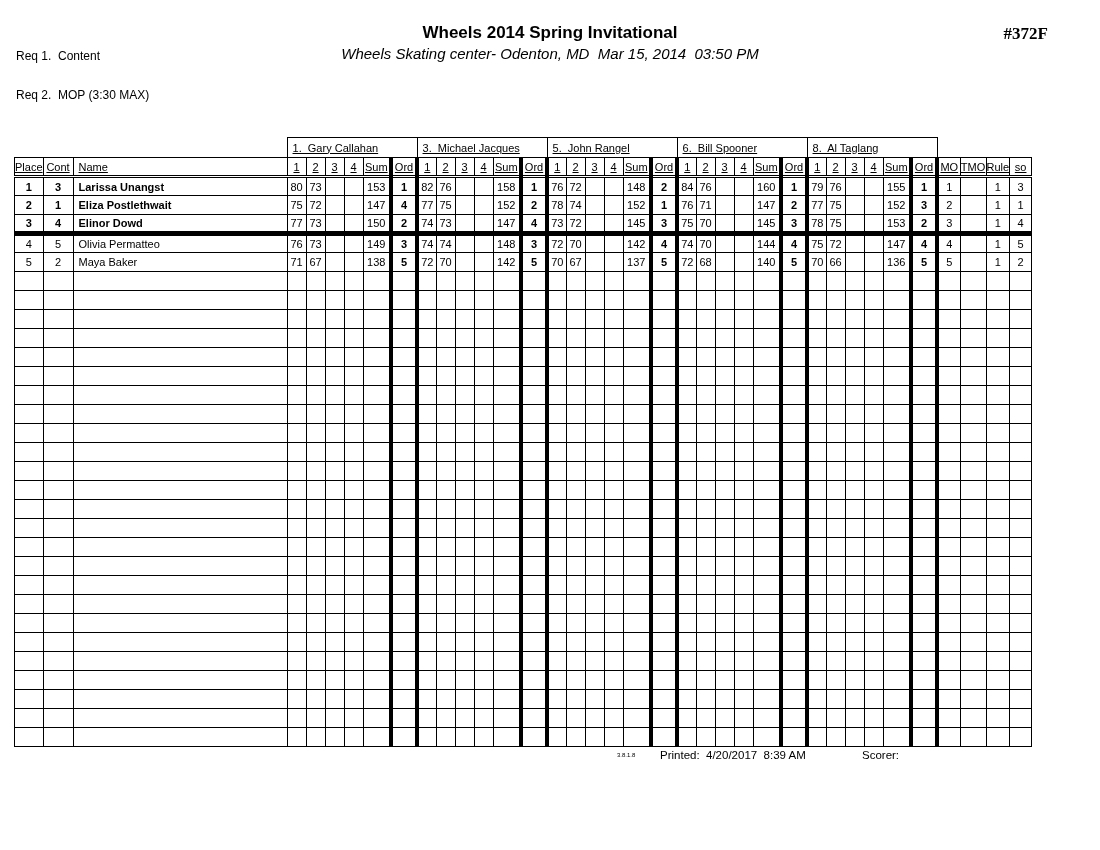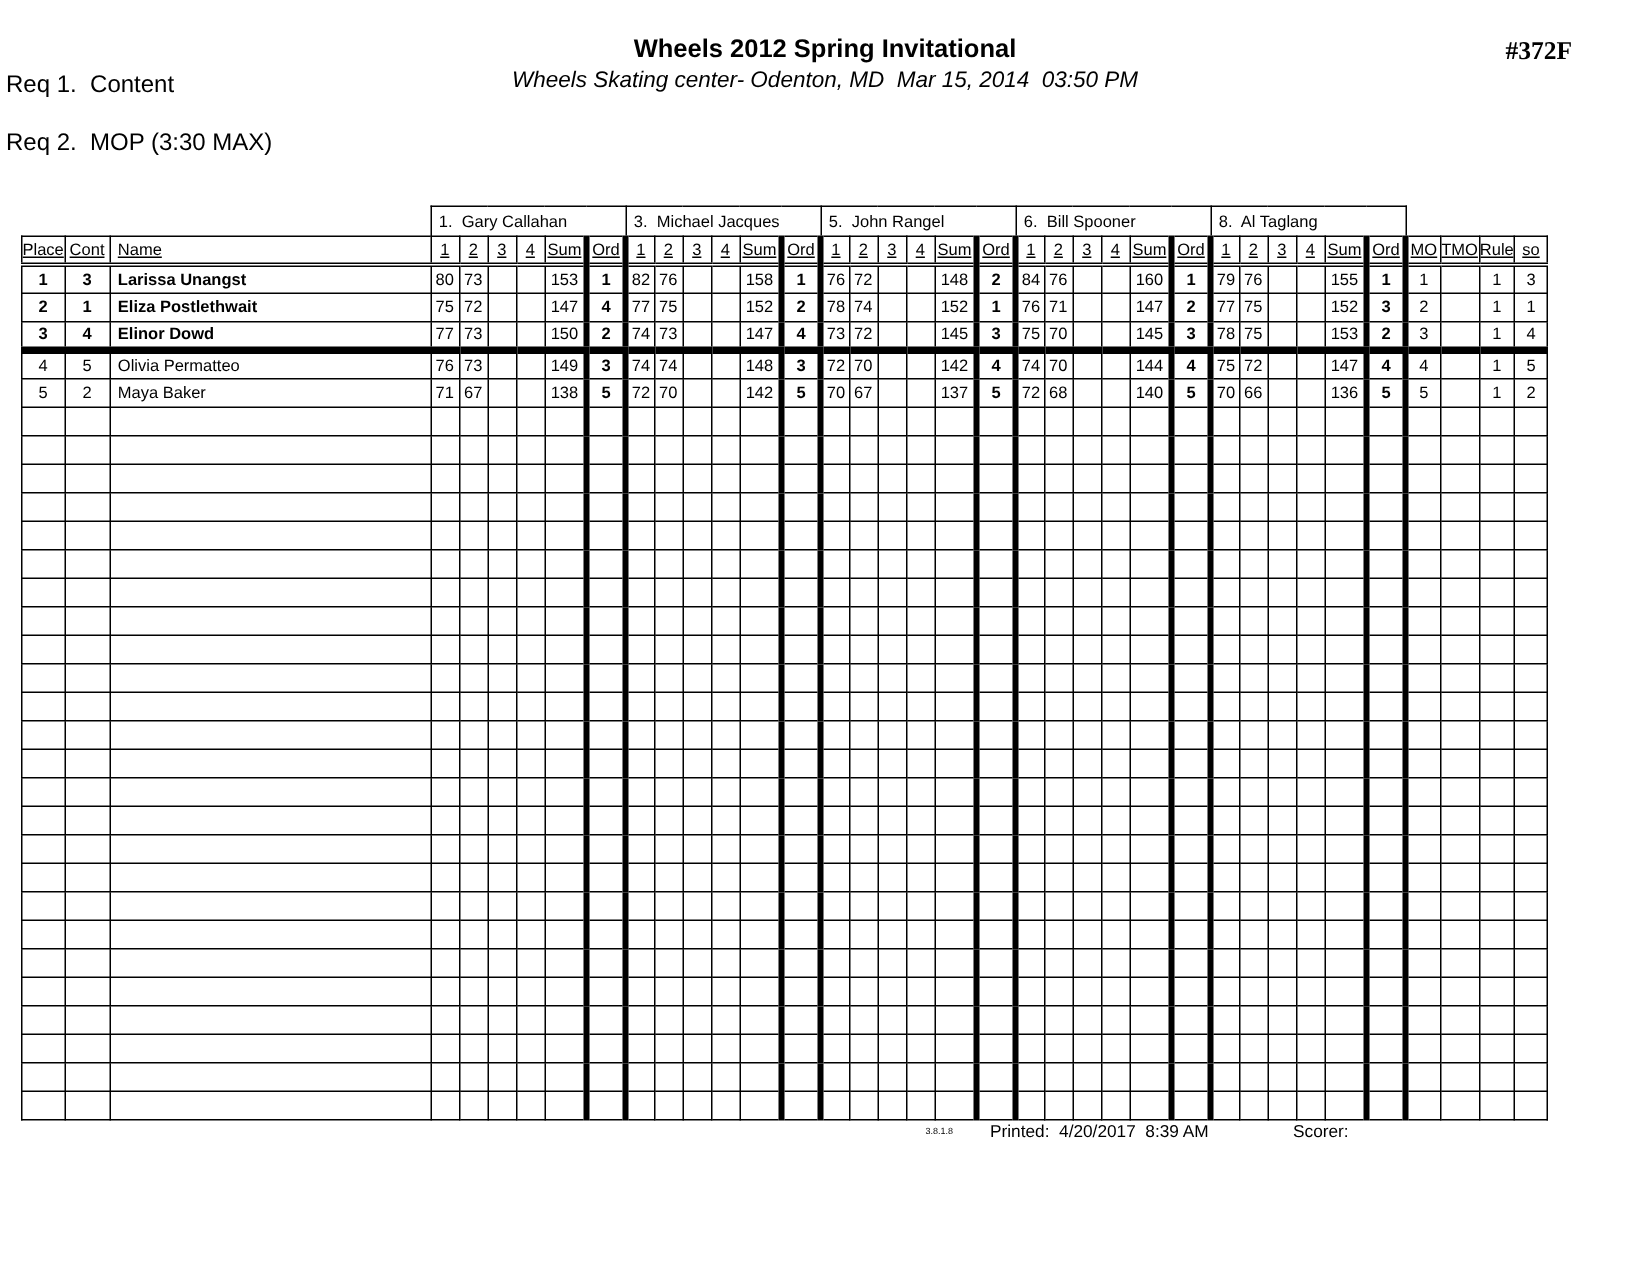--- a/index.html
+++ b/index.html
@@ -2,36 +2,36 @@
 <html><head>
 <meta charset="utf-8">
 <style>
   * { margin:0; padding:0; box-sizing:border-box; }
   html,body { width:1100px; height:850px; }
   body {
     background:#ffffff; color:#000;
     font-family:"Liberation Sans", sans-serif;
     position:relative; overflow:hidden;
   }
-  .req-block { position:absolute; left:4px; top:24px; font-size:16px; line-height:13px; white-space:pre; }
+  .req-block { position:absolute; left:16px; top:24px; font-size:12px; line-height:13px; white-space:pre; }
   .center-head { position:absolute; top:23px; left:0; right:0; text-align:center; }
   .title-line   { font-size:17px; font-weight:bold; line-height:20px; }
   .venue-line   { font-size:15px; line-height:21px; white-space:pre;font-style:italic; }
   .event-line   { font-size:20px; font-weight:bold; line-height:24px; letter-spacing:0.5px; }
   .report-line  { font-size:15px; line-height:23px; }
   .event-num { position:absolute; right:52px; top:24px; font-size:17px; font-weight:bold;font-family:Liberation Serif, serif; }
 
   .tablewrap { position:absolute; left:14px; top:137px; }
   table { border-collapse:collapse; table-layout:fixed; }
   td {
     border:1px solid #000; font-size:11px; height:19px;
     text-align:center; vertical-align:middle;
     overflow:hidden; white-space:nowrap; padding:0;
   }
-  tr.jrow td { height:20px; }
+  tr.jrow td { height:20px;text-decoration:underline; }
   td.nob { border:none; }
   td.jbox { border:1px solid #000; text-align:left; padding-left:5px; white-space:pre; }
   tr.hrow td { border-bottom:3px double #000;text-decoration:underline; }
   td.namec { text-align:left; padding-left:5px; }
   td.ordc { border-left:4px solid #000; border-right:4px solid #000; }
   td.ordv { font-weight:bold; }
   tr.cutoff td { border-bottom:5px solid #000; }
   tr.boldrow td.pc, tr.boldrow td.cc, tr.boldrow td.namec { font-weight:bold; }
 
   .footer { position:absolute; top:749px; left:0; width:1100px; font-size:11.5px; }
@@ -41,21 +41,21 @@
 </style>
 </head>
 <body>
 
 <div class="req-block">
   <div>Req 1.  Content</div>
   <div>Req 2.  MOP (3:30 MAX)</div>
 </div>
 
 <div class="center-head">
-  <div class="title-line">Wheels 2012 Spring Invitational</div>
+  <div class="title-line">Wheels 2014 Spring Invitational</div>
   <div class="venue-line">Wheels Skating center- Odenton, MD  Mar 15, 2014  03:50 PM</div>
 </div>
 
 <div class="event-num">#372F</div>
 
 <div class="tablewrap">
   <table id="score-table">
       <colgroup>
         <col style="width:28px">
         <col style="width:30px">

